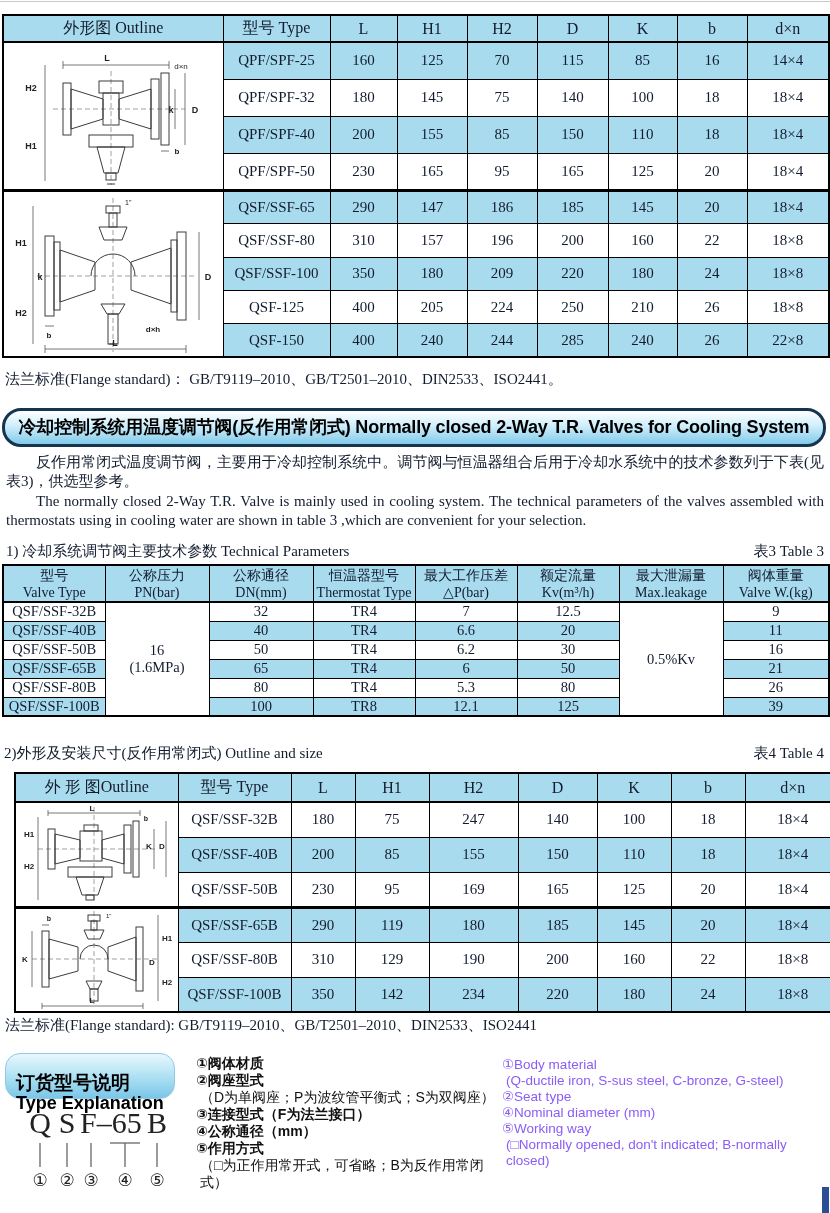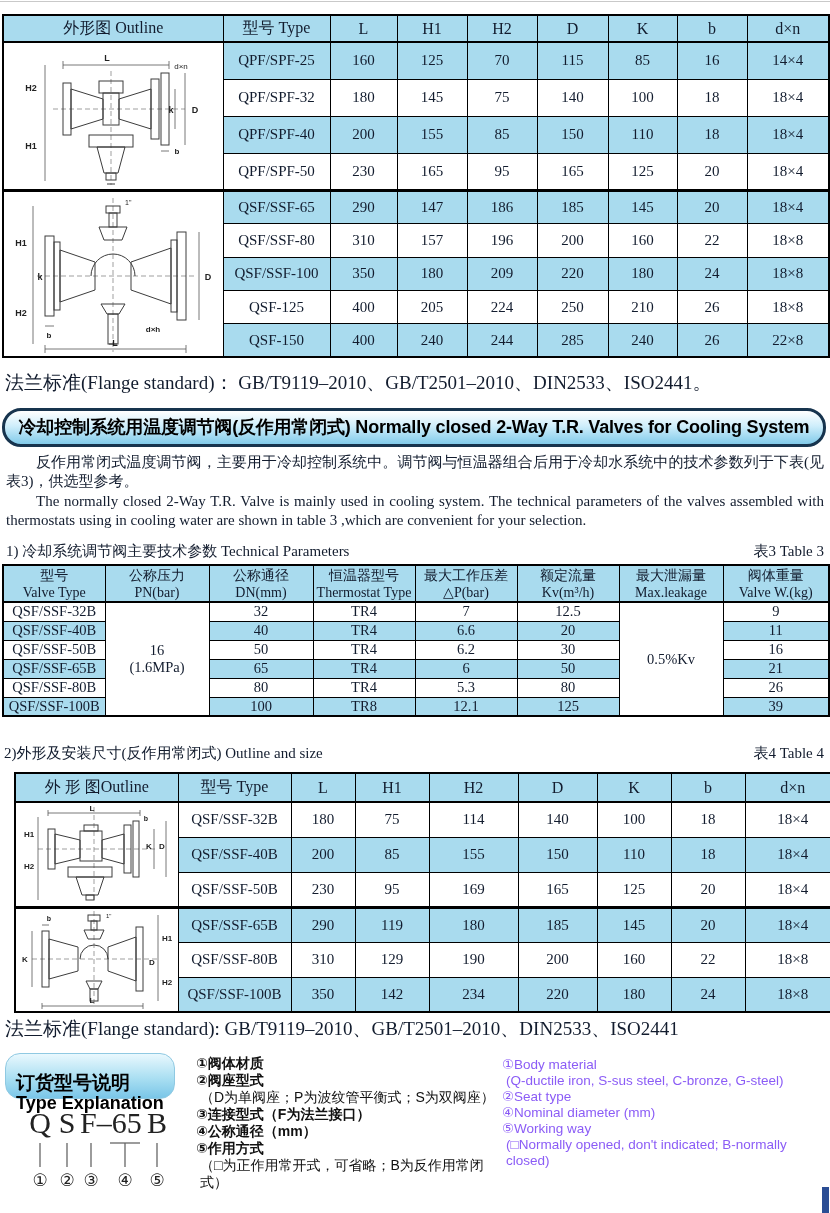--- a/index.html
+++ b/index.html
@@ -30,21 +30,21 @@
   .t4 tr.dr > td { height: 35px; }
 
   .diag-cell { padding: 0; }
   .diag-cell svg { display: block; margin: 0 auto; }
   svg text { font-family: "Liberation Sans", "DejaVu Sans", sans-serif; fill: #222; }
   svg .ln { stroke: #3c3c3c; stroke-width: 1; fill: none; }
   svg .dim { stroke: #555; stroke-width: 0.8; fill: none; }
   svg .cl { stroke: #777; stroke-width: 0.7; fill: none; stroke-dasharray: 5 3; }
 
   
-  .note { font-size: 19px; text-align: right; }
+  .note { font-size: 15px; text-align: right; }
   .banner { border: 3px solid #17344e; border-radius: 19px; text-align: center;
             background: linear-gradient(180deg, #ffffff 0%, #cfeefb 45%, #82cbea 100%);
             font-family: "Liberation Sans", "DejaVu Sans", sans-serif;
             font-weight: bold; font-size: 18px; line-height: 33px; color: #000;
             letter-spacing: -0.2px; }
   .para { font-size: 15px; line-height: 19px; text-indent: 2em; text-align: justify; }
   .sec { display: flex; justify-content: space-between; font-size: 15px; }
 
   
   .tebox { border-radius: 15px; border: 1px solid #8fc9e2;
@@ -422,21 +422,21 @@
           <text x="11" y="66" font-size="8" font-weight="bold" text-anchor="middle">H2</text>
           <line class="dim" x1="136" y1="26" x2="136" y2="66"></line>
           <line class="dim" x1="148" y1="18" x2="148" y2="74"></line>
           <text x="131" y="46" font-size="8" font-weight="bold" text-anchor="middle">K</text>
           <text x="144" y="46" font-size="8" font-weight="bold" text-anchor="middle">D</text>
         </svg>
       </td>
       <td>QSF/SSF-32B</td>
       <td>180</td>
       <td>75</td>
-      <td>114</td>
+      <td>247</td>
       <td>140</td>
       <td>100</td>
       <td>18</td>
       <td>18×4</td>
     </tr>
     <tr class="br dr">
       <td>QSF/SSF-40B</td>
       <td>200</td>
       <td>85</td>
       <td>155</td>

